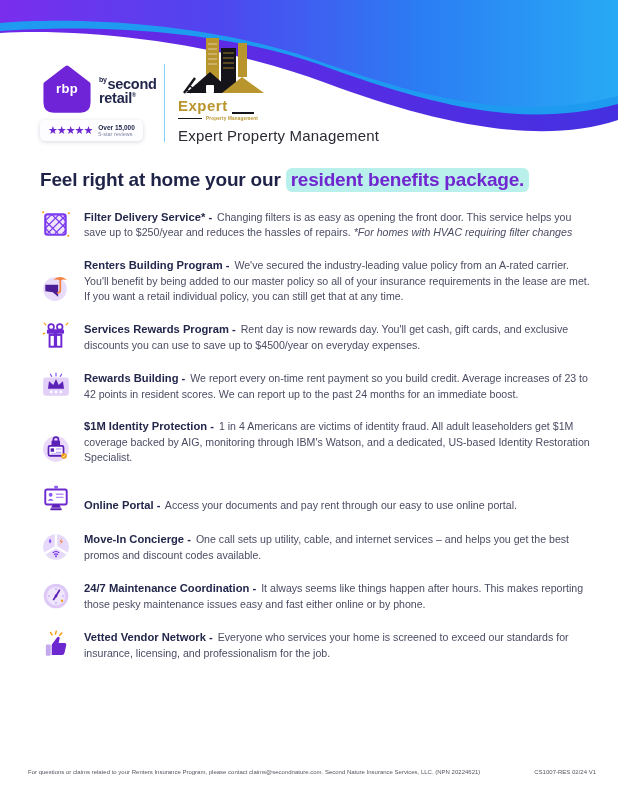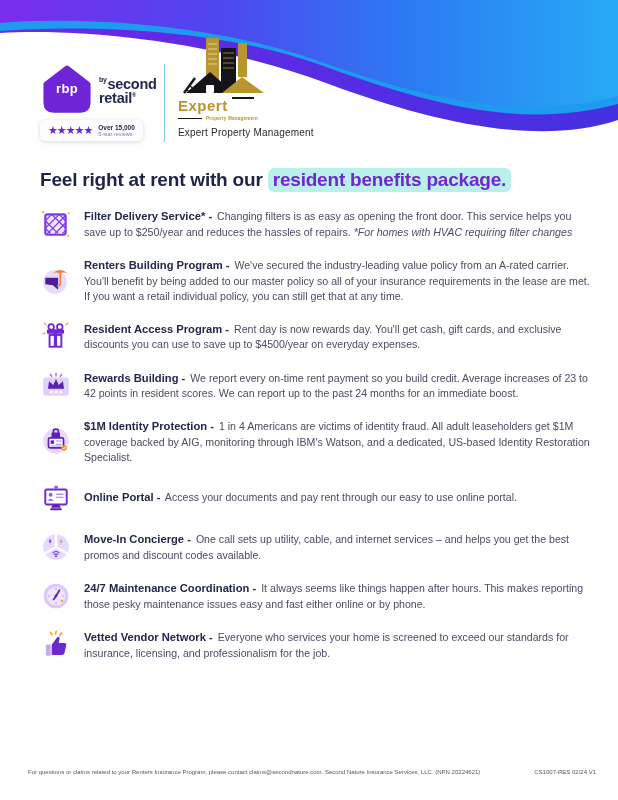--- a/index.html
+++ b/index.html
@@ -22,36 +22,36 @@
     background:#fdfdff; border-radius:5px; padding:4px 8px; box-shadow:0 1px 4px rgba(40,40,90,.18); }
   .stars { color:#6d28cf; font-size:11px; letter-spacing:-1px; line-height:1; }
   .rev-col { display:flex; flex-direction:column; }
   .rev-count { font-size:6.5px; font-weight:bold; color:#23284d; }
   .rev-label { font-size:5.5px; color:#7f84a0; }
 
   .divider { position:absolute; left:164px; top:64px; width:1px; height:78px; background:#7fd0f2; }
 
   
   .expert-logo { position:absolute; left:180px; top:36px; }
-  .expert-wordmark { position:absolute; left:178px; top:97px; display:flex; align-items:flex-start; gap:4px; }
+  .expert-wordmark { position:absolute; left:178px; top:97px; display:flex; align-items:flex-end; gap:4px; }
   .expert-name { color:#b9952e; font-weight:800; font-size:15px; letter-spacing:.5px; }
   .expert-dash { width:22px; height:2px; background:#15141a; }
   .expert-tagline-row { position:absolute; left:178px; top:116px; display:flex; align-items:center; gap:4px; }
   .tag-line { width:24px; height:1.5px; background:#15141a; }
   .expert-tagline { color:#b9952e; font-size:4.6px; font-weight:bold; letter-spacing:.2px; }
-  .partner-name { position:absolute; left:178px; top:127px; font-size:10px; color:#2b2b33; letter-spacing:.2px; }
+  .partner-name { position:absolute; left:178px; top:127px; font-size:15px; color:#2b2b33; letter-spacing:.2px; }
 
   
   .title { position:absolute; left:40px; top:169px; white-space:nowrap; font-size:19px; }
   .title-prefix { color:#1f2347; font-weight:600; letter-spacing:-.2px; }
   .title-highlight { color:#7127cf; font-weight:800; background:#b9f0ec; padding:1px 5px 2px 5px; border-radius:6px; letter-spacing:-.2px; }
 
   
   .benefits { position:absolute; left:40px; top:208px; width:550px; display:flex; flex-direction:column; gap:17px; }
-  .benefit { display:flex; align-items:center; gap:12px; }
+  .benefit { display:flex; align-items:flex-end; gap:12px; }
   .benefit-icon { flex:0 0 32px; width:32px; height:32px; display:flex; align-items:center; justify-content:center; }
   .benefit-text { font-size:10.6px; line-height:1.4; color:#4a4c63; padding-top:1px; }
   .benefit-title { font-weight:bold; color:#23274b; font-size:11.2px; margin-right:2px; }
   .benefit-note { font-style:italic; }
 
   
   .learn-more { position:absolute; top:730px; width:100%; text-align:center; font-size:11.5px; color:#23274b; }
   .learn-link { color:#7127cf; font-weight:800; text-decoration:none; }
   .fine-print { position:absolute; top:769px; left:28px; right:22px; display:flex; justify-content:space-between; font-size:6px; color:#55565f; }
 </style>
@@ -118,21 +118,21 @@
     <span class="expert-name">Expert</span>
     <span class="expert-dash"></span>
   </div>
   <div class="expert-tagline-row">
     <span class="tag-line"></span>
     <span class="expert-tagline">Property Management</span>
   </div>
   <div class="partner-name">Expert Property Management</div>
 
   <h1 class="title">
-    <span class="title-prefix">Feel right at rent with our </span><span class="title-highlight">resident benefits package.</span>
+    <span class="title-prefix">Feel right at home your our </span><span class="title-highlight">resident benefits package.</span>
   </h1>
 
   <div class="benefits">
 
     <div class="benefit">
       <div class="benefit-icon">
         <svg width="30" height="30" viewBox="0 0 28 28">
           <rect x="4" y="5" width="19" height="19" rx="2" fill="#efe5fd" stroke="#7c3aed" stroke-width="2"></rect>
           <path d="M4 11 L10 5 M4 18 L17 5 M6 23 L23 6 M13 23 L23 13 M20 23 L23 20" stroke="#7c3aed" stroke-width="1.2"></path>
           <path d="M17 5 L23 11 M10 5 L23 18 M4 11 L16 23 M4 18 L9 23" stroke="#7c3aed" stroke-width="1.2"></path>
@@ -168,21 +168,21 @@
         <svg width="30" height="30" viewBox="0 0 28 28">
           <circle cx="9.5" cy="5.5" r="2.6" fill="none" stroke="#6d28cf" stroke-width="1.6"></circle>
           <circle cx="17.5" cy="5.5" r="2.6" fill="none" stroke="#6d28cf" stroke-width="1.6"></circle>
           <rect x="5.5" y="8" width="16" height="4" rx="1" fill="#6d28cf"></rect>
           <rect x="8" y="13" width="11" height="11" fill="#fff" stroke="#6d28cf" stroke-width="1.8"></rect>
           <rect x="12" y="8" width="3" height="16" fill="#6d28cf"></rect>
           <path d="M3 2 l1.6 1.6 M25 2 l-1.6 1.6 M2 12 l1.6 -0.6" stroke="#f59e0b" stroke-width="1.2" stroke-linecap="round"></path>
         </svg>
       </div>
       <p class="benefit-text">
-        <span class="benefit-title">Resident Access Program -</span>
+        <span class="benefit-title">Services Rewards Program -</span>
         <span>Rent day is now rewards day. You'll get cash, gift cards, and exclusive discounts you can use to save up to $4500/year on everyday expenses.</span>
       </p>
     </div>
 
     <div class="benefit">
       <div class="benefit-icon">
         <svg width="30" height="30" viewBox="0 0 28 28">
           <rect x="2" y="7" width="24" height="17" rx="3" fill="#e2d0f9"></rect>
           <path d="M6.5 17.5 L7.5 10.5 L11.5 14 L14 8.5 L16.5 14 L20.5 10.5 L21.5 17.5 Z" fill="#5b21b6"></path>
           <circle cx="9.5" cy="20.5" r="1.3" fill="#fff"></circle>

